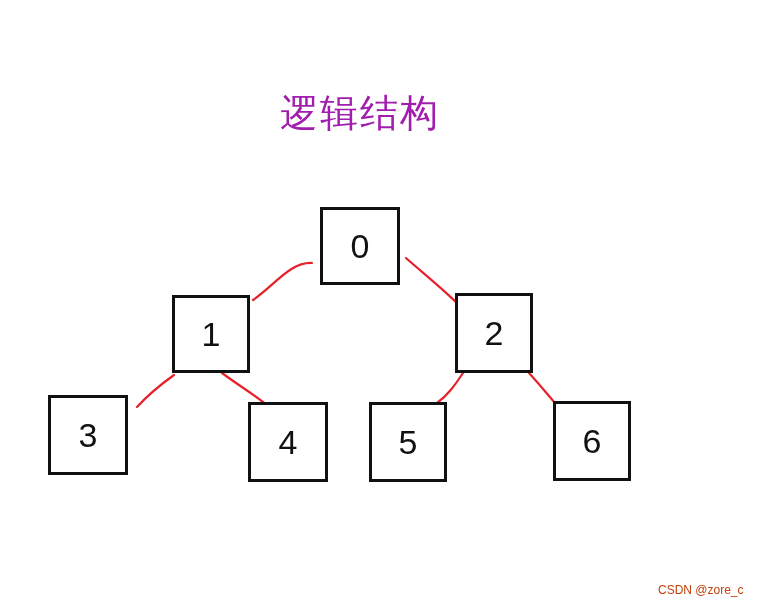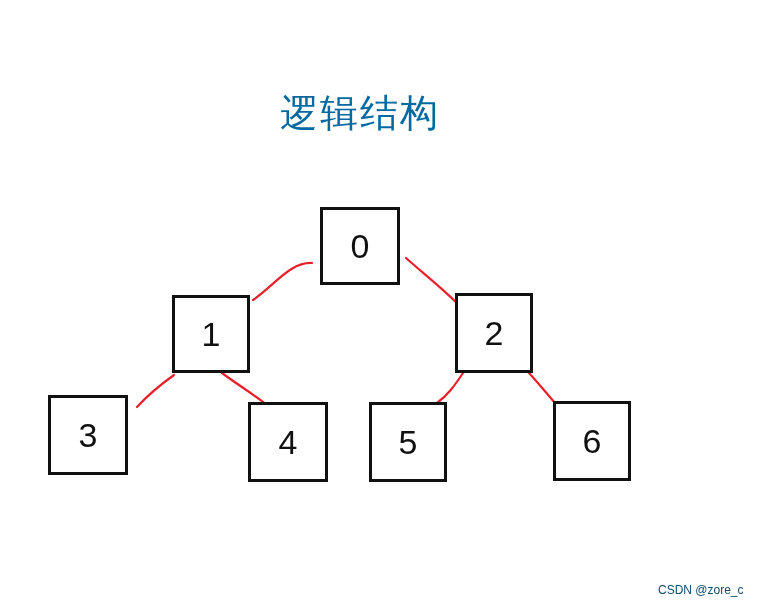--- a/index.html
+++ b/index.html
@@ -1,24 +1,24 @@
 <!DOCTYPE html>
 <html><head>
   <meta charset="utf-8">
   <style>
     html, body { margin: 0; padding: 0; background: #ffffff; }
     body { width: 759px; height: 604px; position: relative; overflow: hidden;
            font-family: "Liberation Sans", sans-serif; }
-    .title { position: absolute; left: 280px; top: 88px; font-size: 38px; color: #0369a1;
+    .title { position: absolute; left: 280px; top: 88px; font-size: 38px; color: #a21caf;
              font-family: "DejaVu Serif", serif; letter-spacing: 2px; white-space: nowrap; text-align: center; }
     .node { position: absolute; box-sizing: border-box; border: 3px solid #111; background: #fff;
             display: flex; align-items: center; justify-content: center;
             font-size: 34px; color: #111; font-family: "Liberation Sans", sans-serif; }
     svg.edges { position: absolute; left: 0; top: 0; }
-    .watermark { position: absolute; left: 658px; top: 583px; font-size: 12px; color: #0c4a6e;
+    .watermark { position: absolute; left: 658px; top: 583px; font-size: 12px; color: #c2410c;
                  white-space: nowrap; }
   </style>
 </head>
 <body>
 
 <div class="title">逻辑结构</div>
 
 <svg class="edges" width="759" height="604" id="edges">
     <path d="M312 263 C 290 262, 275 285, 253 300" stroke="#e8202a" stroke-width="2.2" fill="none" stroke-linecap="round"></path>
     <path d="M406 258 C 425 275, 445 290, 466 312" stroke="#e8202a" stroke-width="2.2" fill="none" stroke-linecap="round"></path>

